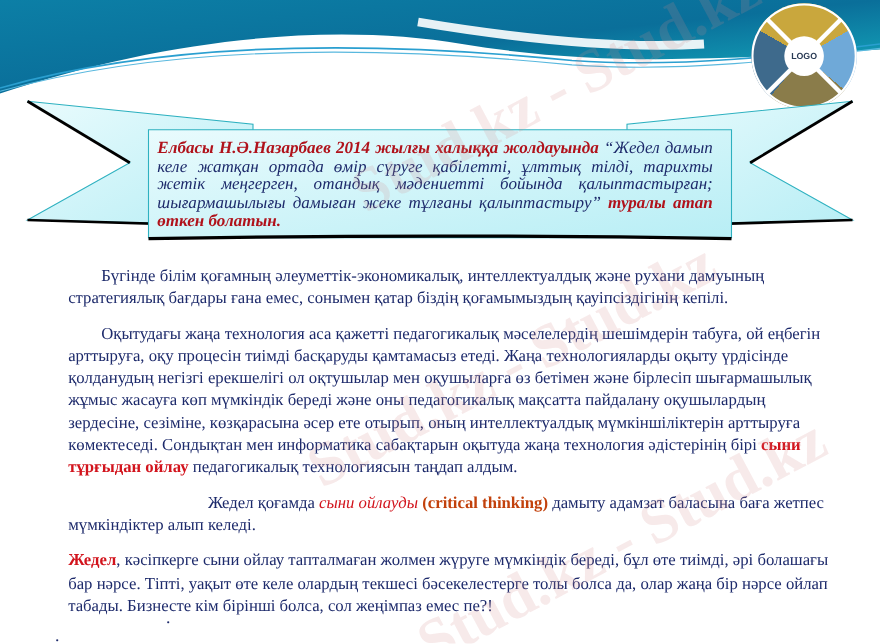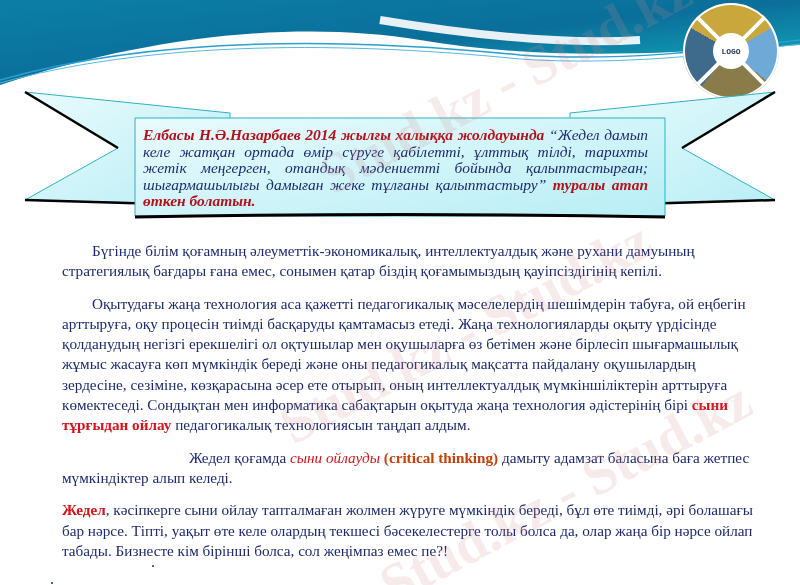--- a/index.html
+++ b/index.html
@@ -17,21 +17,21 @@
       box-shadow: 0 0 0 2px #ffffff inset;
     }
     .logo-disc::before, .logo-disc::after {
       content: ""; position: absolute; left: 46px; top: 0; width: 4px; height: 96px; background: #fff;
     }
     .logo-disc::before { transform: rotate(45deg); }
     .logo-disc::after { transform: rotate(-45deg); }
     .logo-center {
       position: absolute; left: 30px; top: 30px; width: 36px; height: 36px; border-radius: 50%;
       background: #fff; z-index: 2; display: flex; align-items: center; justify-content: center;
-      font-family: Liberation Mono, monospace; font-weight: bold; font-size: 8px; color: #2a3b55;
+      font-family: Liberation Sans, sans-serif; font-weight: bold; font-size: 8px; color: #2a3b55;
     }
     .watermark {
       position: absolute; font-family: "Liberation Serif", serif; font-weight: bold;
       font-size: 56px; color: rgba(210, 140, 140, 0.18); transform: rotate(-28deg);
       white-space: nowrap; pointer-events: none; z-index: 5;
     }
     .ribbon { position: absolute; left: 0; top: 88px; width: 800px; height: 150px; }
     .ribbon-text {
       position: absolute; left: 143px; top: 127px; width: 505px;
       font-family: "Liberation Serif", serif; font-style: italic; font-size: 15.5px; line-height: 16.5px;

